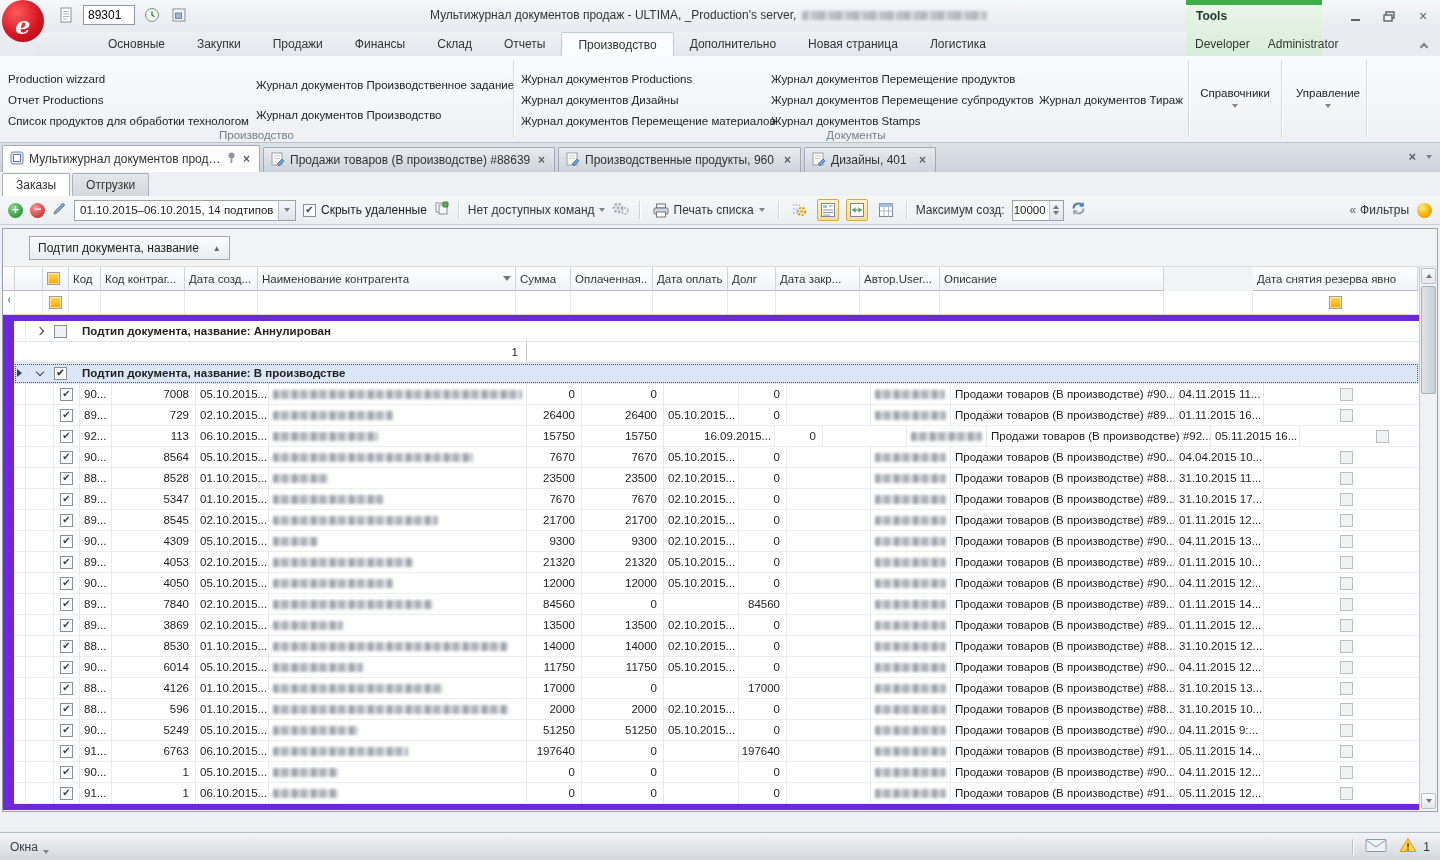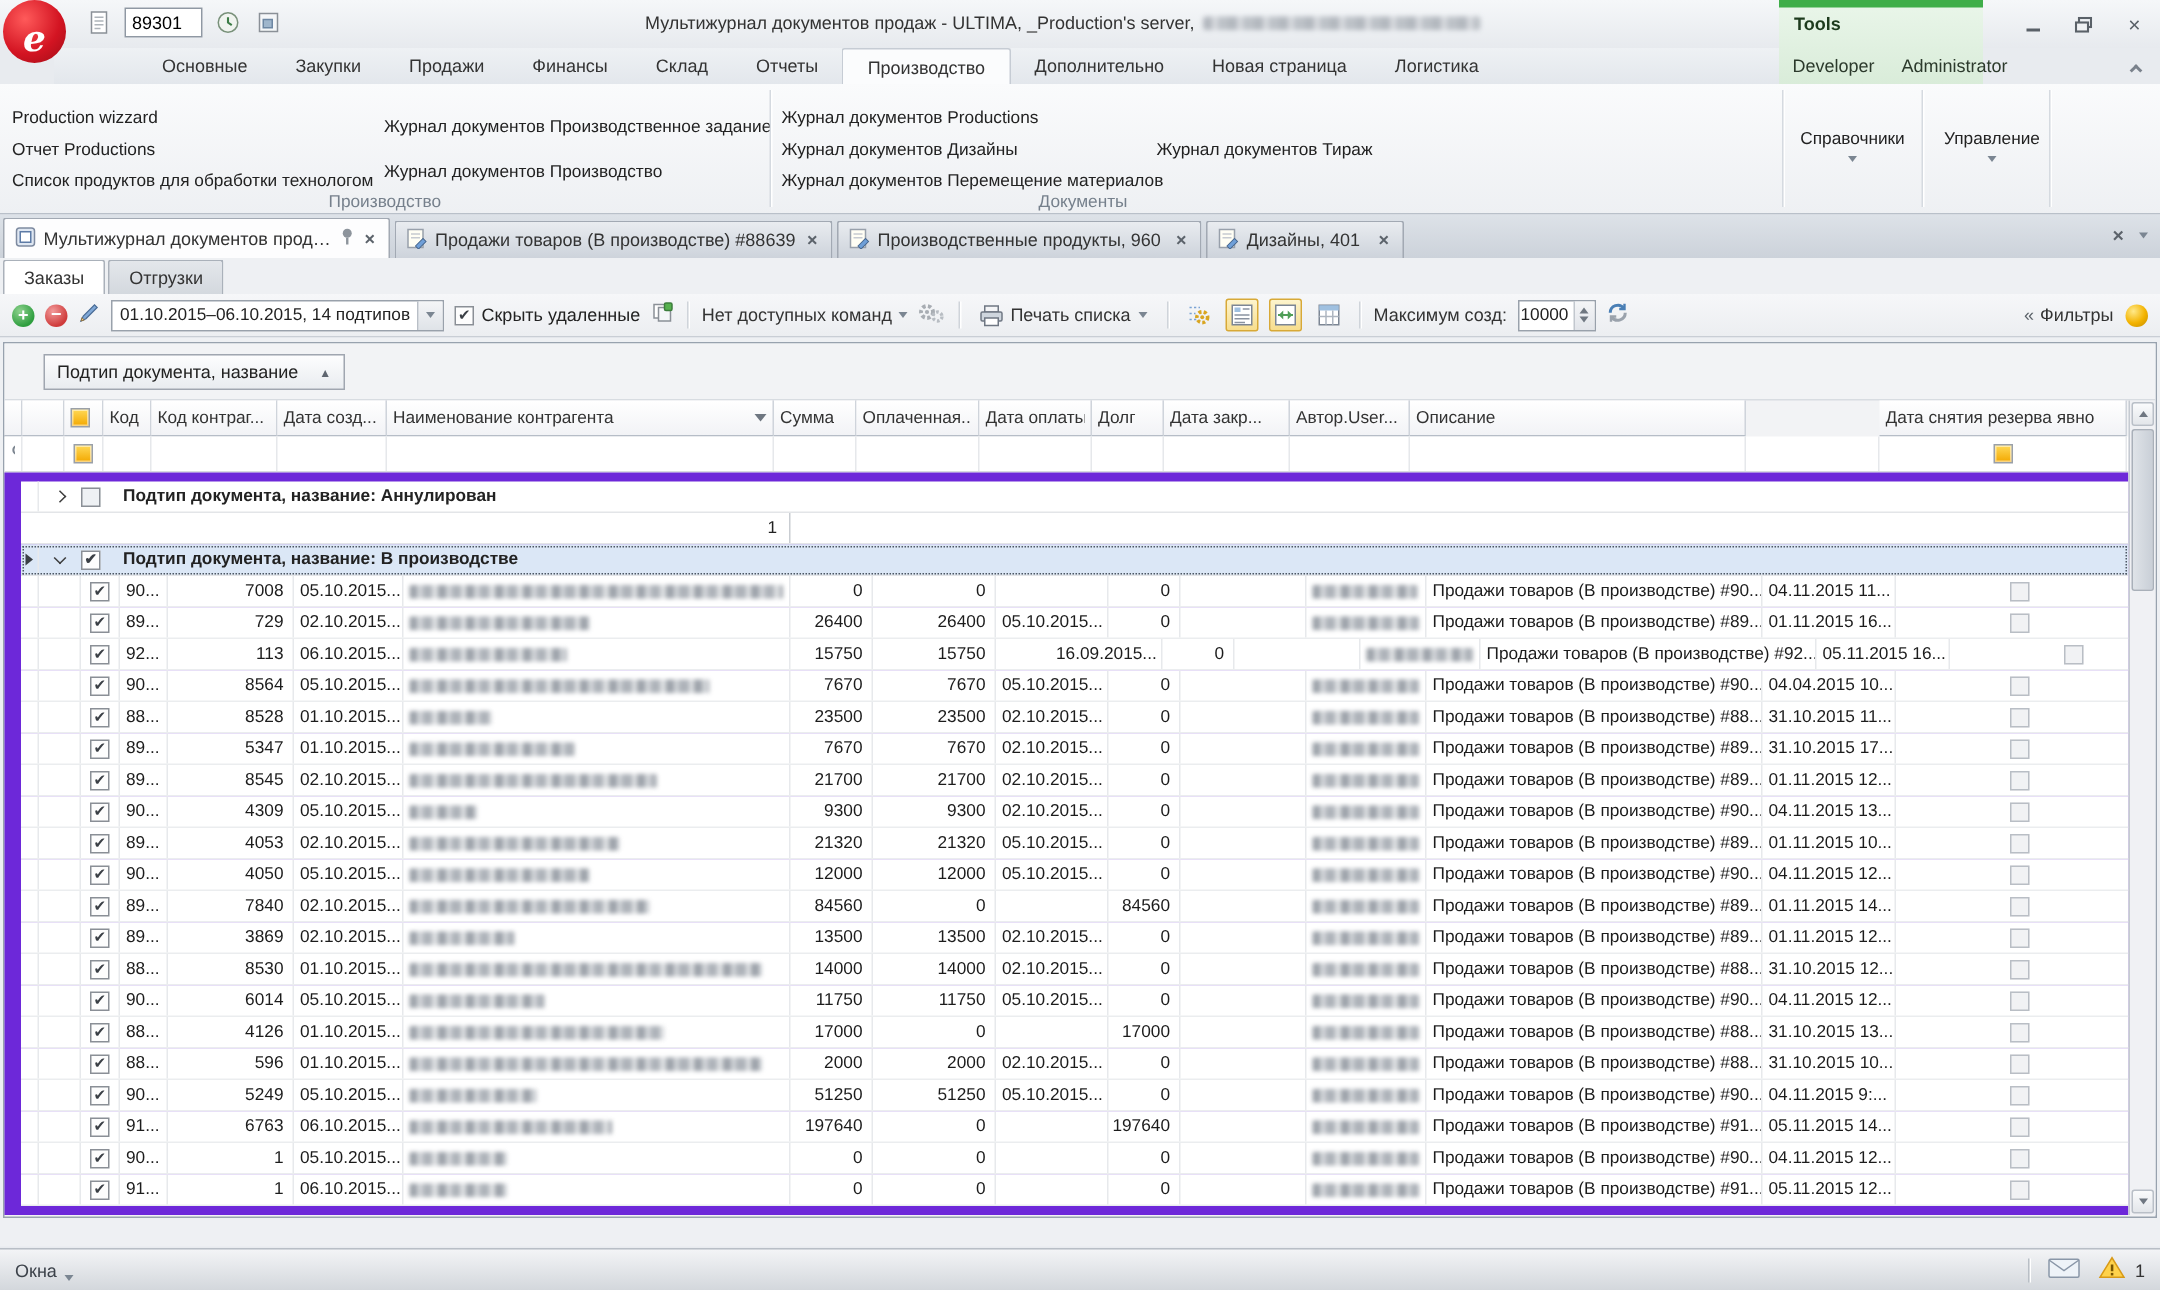--- a/index.html
+++ b/index.html
@@ -222,20 +222,25 @@
             <div class="ritem">Журнал документов Производственное задание</div>
             <div class="ritem">Журнал документов Производство</div>
           </div>
           <div class="rlabel">Производство</div>
         </div>
         <div class="rgroup">
           <div class="rcol" style="width: 250px;">
             <div class="ritem">Журнал документов Productions</div>
             <div class="ritem">Журнал документов Дизайны</div>
             <div class="ritem">Журнал документов Перемещение материалов</div>
+          </div>
+          <div class="rcol" style="width: 268px;">
+            <div class="ritem">Журнал документов Перемещение продуктов</div>
+            <div class="ritem">Журнал документов Перемещение субпродуктов</div>
+            <div class="ritem">Журнал документов Stamps</div>
           </div>
           <div class="rcol" style="width: 158px;">
             <div class="ritem">Журнал документов Тираж</div>
           </div>
           <div class="rlabel">Документы</div>
         </div>
       </div>
     <div class="rsep" style="left:513px"></div>
     <div class="rsep" style="left:1188px"></div>
     <div class="rbtn" style="left:1192px">

